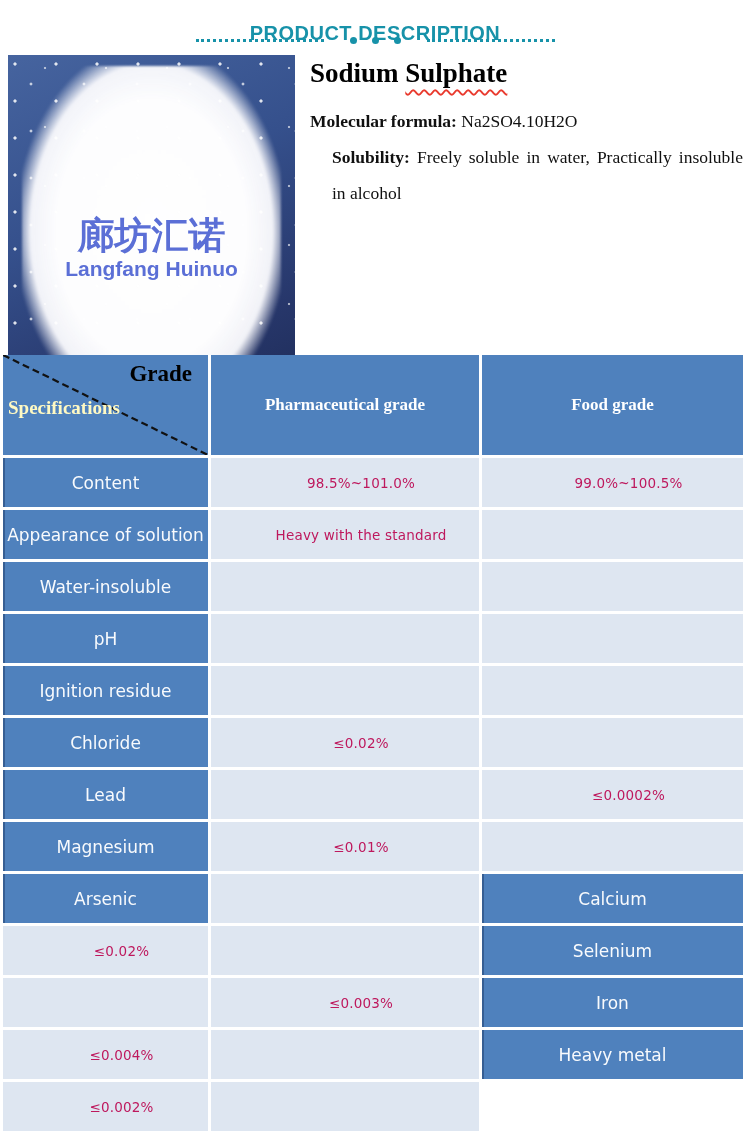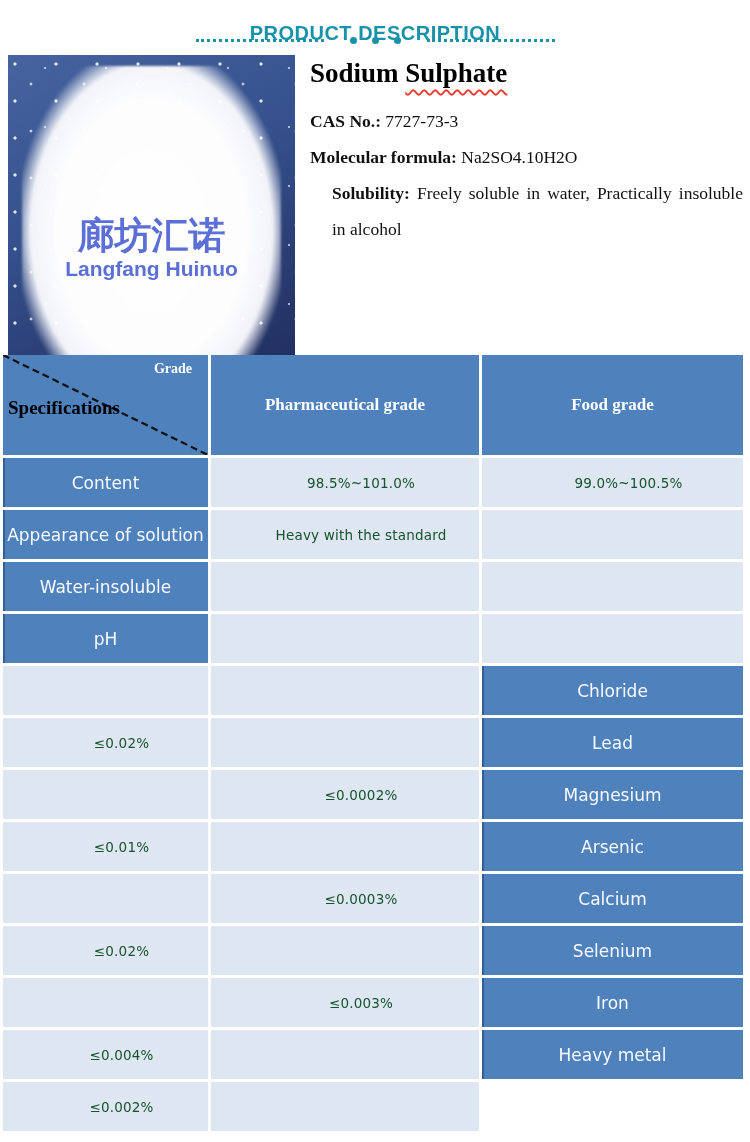--- a/index.html
+++ b/index.html
@@ -87,34 +87,34 @@
   }
   .cell{display:flex;align-items:center;justify-content:center;}
   .hdr{
     background:var(--tbl-blue);color:#fff;
     font-family:"Liberation Serif",serif;font-weight:bold;font-size:17px;
   }
   .corner{position:relative;display:block;}
   .corner svg{position:absolute;inset:0;width:100%;height:100%;}
   .corner-grade{
     position:absolute;top:6px;right:16px;
-    color:#ffffff;font-family:"Liberation Serif",serif;font-weight:bold;font-size:14px;
+    color:#000000;font-family:"Liberation Serif",serif;font-weight:bold;font-size:23px;
   }
   .corner-specs{
     position:absolute;top:42px;left:5px;
-    color:#000000;font-family:"Liberation Serif",serif;font-weight:bold;font-size:19px;
+    color:#fef9c3;font-family:"Liberation Serif",serif;font-weight:bold;font-size:19px;
   }
   .lbl{
     background:var(--tbl-blue);color:rgba(255,255,255,.96);
     font-family:"DejaVu Sans",sans-serif;font-size:17px;
     box-shadow:inset 2px 0 0 rgba(25,50,95,.45);
     text-align:center;
   }
   .val{
-    background:var(--cell-bg);color:#14532d;
+    background:var(--cell-bg);color:#be185d;
     font-family:"DejaVu Sans",sans-serif;font-size:13.5px;letter-spacing:.2px;
     text-align:center;
     padding-left:32px;
   }
 </style>
 </head>
 <body>
 
 <div class="page">
 
@@ -134,21 +134,20 @@
   <div class="photo">
     <div class="powder"></div>
     <div class="wm">
       <div class="wm-cn">廊坊汇诺</div>
       <div class="wm-en">Langfang Huinuo</div>
     </div>
   </div>
 
   <div class="info">
     <h2 class="prod-title"><span>Sodium </span><span class="wavy">Sulphate</span></h2>
-    <p class="f-line"><b>CAS No.:</b> <span>7727-73-3</span></p>
     <p class="f-line"><b>Molecular formula:</b> <span>Na2SO4.10H2O</span></p>
     <p class="f-line f-just"><b>Solubility:</b> <span>Freely soluble in water, Practically insoluble in alcohol</span></p>
   </div>
 
   <div class="spec-grid" id="spec-grid">
     <div class="cell hdr corner">
       <svg viewBox="0 0 205 100" preserveAspectRatio="none">
         <line x1="0" y1="0" x2="205" y2="100" stroke="#111" stroke-width="2.2" stroke-dasharray="7 4"></line>
       </svg>
       <span class="corner-grade">Grade</span>
@@ -166,38 +165,38 @@
   <div class="cell val"></div>
 
   <div class="cell lbl">Water-insoluble</div>
   <div class="cell val"></div>
   <div class="cell val"></div>
 
   <div class="cell lbl">pH</div>
   <div class="cell val"></div>
   <div class="cell val"></div>
 
+  <div class="cell lbl">Ignition residue</div>
   <div class="cell val"></div>
   <div class="cell val"></div>
 
   <div class="cell lbl">Chloride</div>
   <div class="cell val">≤0.02%</div>
   <div class="cell val"></div>
 
   <div class="cell lbl">Lead</div>
   <div class="cell val"></div>
   <div class="cell val">≤0.0002%</div>
 
   <div class="cell lbl">Magnesium</div>
   <div class="cell val">≤0.01%</div>
   <div class="cell val"></div>
 
   <div class="cell lbl">Arsenic</div>
   <div class="cell val"></div>
-  <div class="cell val">≤0.0003%</div>
 
   <div class="cell lbl">Calcium</div>
   <div class="cell val">≤0.02%</div>
   <div class="cell val"></div>
 
   <div class="cell lbl">Selenium</div>
   <div class="cell val"></div>
   <div class="cell val">≤0.003%</div>
 
   <div class="cell lbl">Iron</div>

